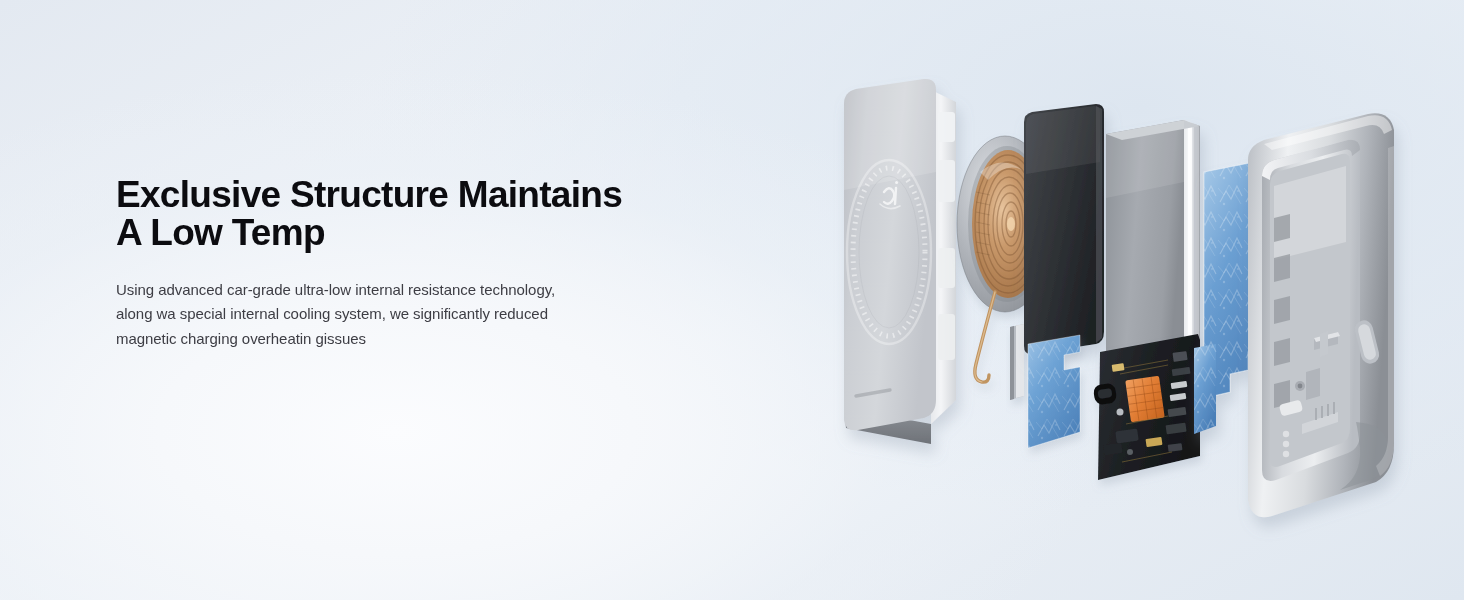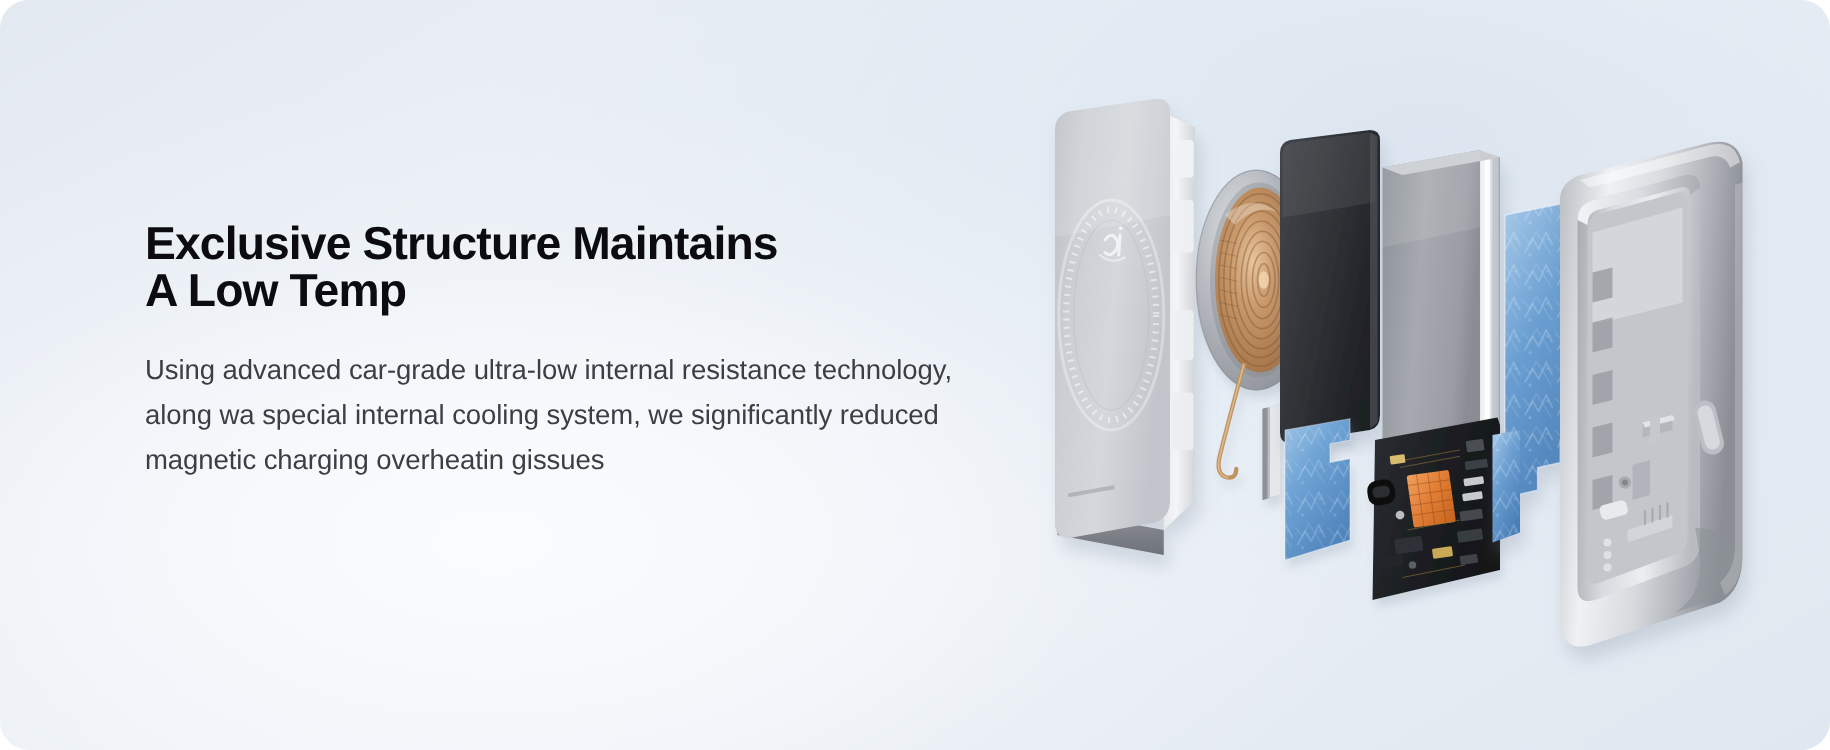--- a/index.html
+++ b/index.html
@@ -13,38 +13,37 @@
 
   
   .banner {
     position:relative;
     width:1464px; height:600px;
     background:
       radial-gradient(ellipse 62% 78% at 27% 72%, #fbfcfe 0%, #f6f8fb 26%, rgba(236,241,247,0.55) 55%, rgba(230,237,245,0) 78%),
       radial-gradient(ellipse 70% 90% at 78% 18%, #dde6f0 0%, rgba(223,232,242,0.6) 45%, rgba(226,233,242,0) 75%),
       linear-gradient(150deg, #e3e9f1 0%, #eef2f7 34%, #f4f7fa 52%, #e6ecf3 78%, #dfe7f0 100%);
     overflow:hidden;
-    border-radius:23px;
   }
 
   
   .copy { position:absolute; left:116px; top:176px; width:660px; }
 
   .headline {
     font-size:37px;
     font-weight:700;
     line-height:1.04;
     letter-spacing:-0.7px;
     color:#0c0c10;
     white-space:pre-line;
   }
 
   .subcopy {
     margin-top:25px;
-    font-size:22px;
+    font-size:15px;
     line-height:1.63;
     letter-spacing:-0.05px;
     color:#3d3d44;
     white-space:pre-line;
   }
 
   
   .product { position:absolute; left:828px; top:52px; width:600px; height:500px; }
   .product svg { display:block; width:100%; height:100%; overflow:visible; }
 </style>

